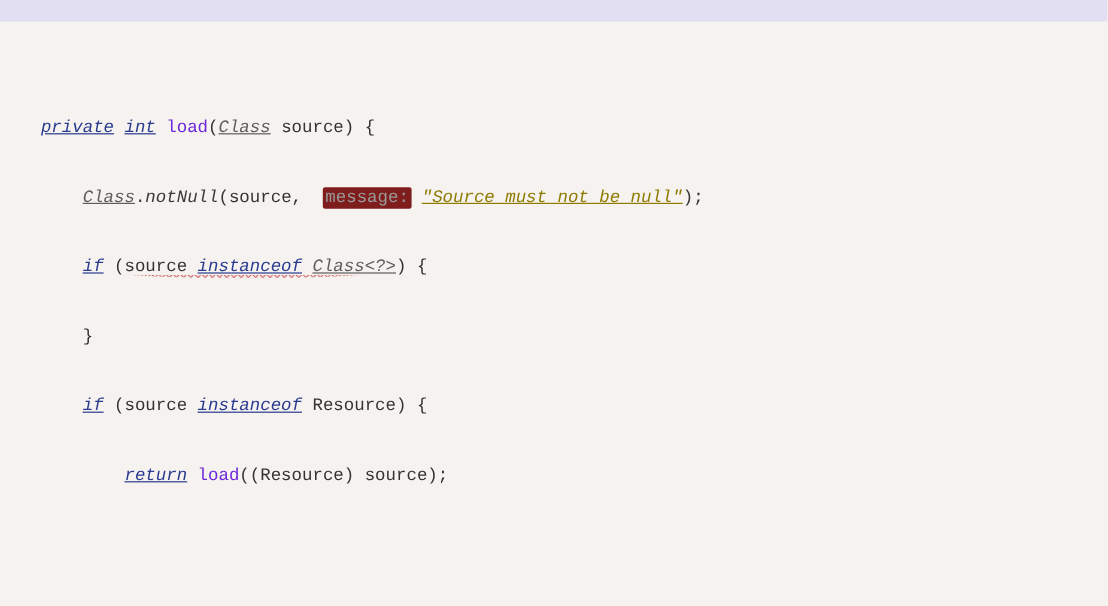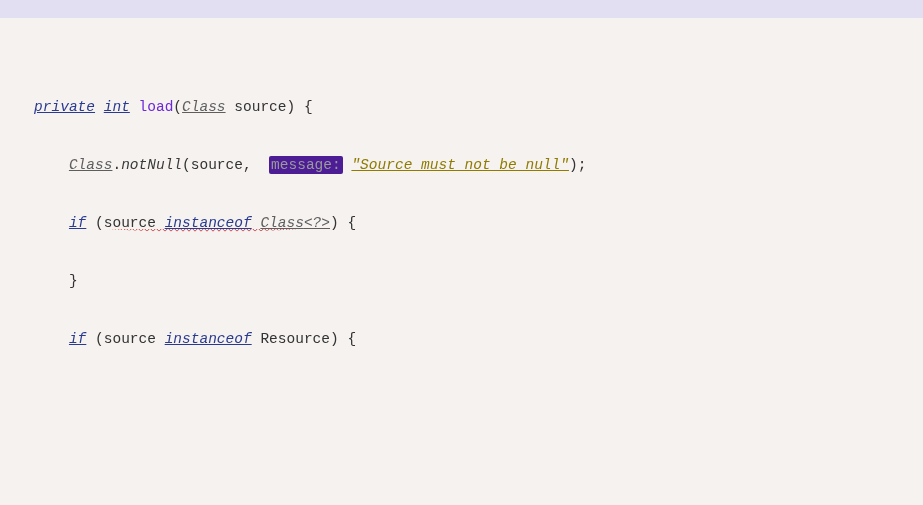--- a/index.html
+++ b/index.html
@@ -50,21 +50,21 @@
     text-align: center;
   }
   .plain {
     color: #333;
   }
   .paren {
     color: #333;
   }
   .hint {
     color: #9a9a9a;
-    background: #4c1d95;
+    background: #7f1d1d;
     padding: 1px 2px;
     border-radius: 2px;
   }
   .str {
     color: #8f7b00;
     text-decoration: underline;
     font-style: italic;
   }
   .generic {
     color: #5e5e5e;
@@ -87,20 +87,21 @@
 <body>
 
 <div class="editor">
 <div class="highlight-bar"></div>
 <div class="code">
 <div>   <span class="kw">private</span> <span class="kw">int</span> <span class="method">load</span><span class="paren">(</span><span class="type-link">Class</span> <span class="plain">source</span><span class="paren">)</span> <span class="paren">{</span></div>
 <div>       <span class="type-link">Class</span><span class="plain">.</span><span class="method-ital">notNull</span><span class="paren">(</span><span class="plain">source</span><span class="plain">, </span> <span class="hint">message:</span> <span class="str">"Source must not be null"</span><span class="paren">);</span></div>
 <div>       <span class="squiggle"><span class="kw">if</span> <span class="paren">(</span><span class="plain">source</span> <span class="kw">instanceof</span> <span class="type-link">Class</span><span class="generic">&lt;?&gt;</span><span class="paren">)</span></span> <span class="paren">{</span></div>
 <div>       <span class="paren">}</span></div>
 <div>       <span class="kw">if</span> <span class="paren">(</span><span class="plain">source</span> <span class="kw">instanceof</span> <span class="plain">Resource</span><span class="paren">)</span> <span class="paren">{</span></div>
+<div>           <span class="kw">return</span> <span class="method">load</span><span class="paren">((</span><span class="plain">Resource</span><span class="paren">)</span> <span class="plain">source</span><span class="paren">);</span></div>
 <div>       </div>
 
 
 
 
 
 
 
 
 </div>

